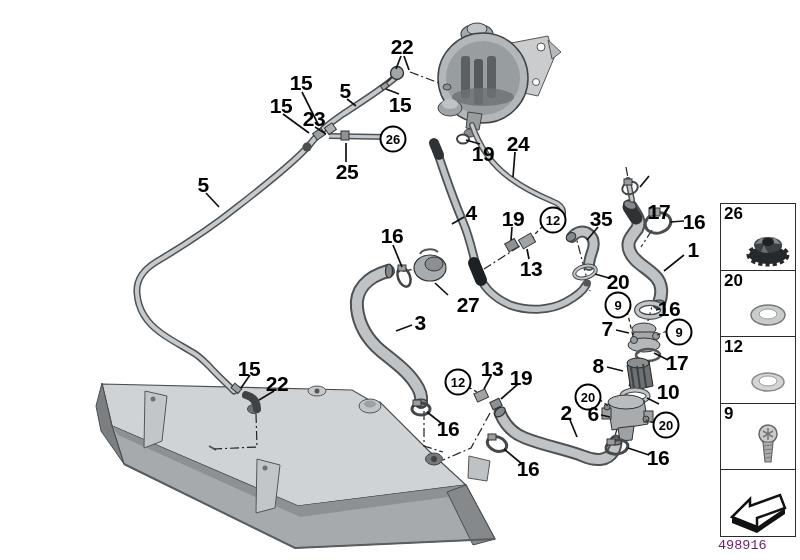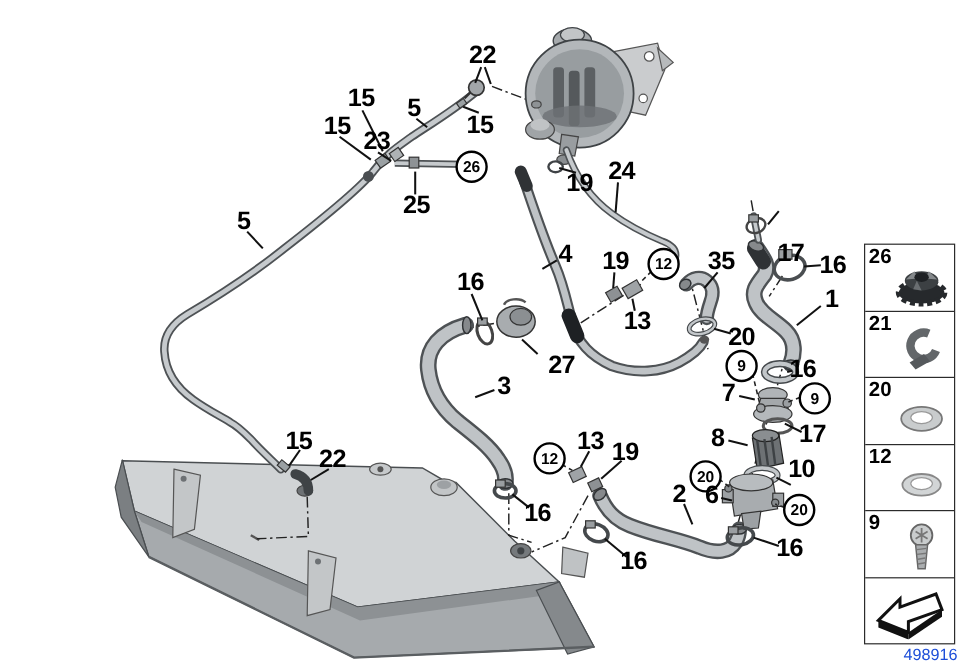--- a/index.html
+++ b/index.html
@@ -16,21 +16,21 @@
   #legend{position:absolute;left:720px;top:203px;width:76px;height:334px;
           display:flex;flex-direction:column;border:1.6px solid #2b2b2b;
           background:#fff;box-sizing:border-box;}
   .legend-box{flex:1;border-bottom:1.6px solid #2b2b2b;position:relative;}
   .legend-box:last-child{border-bottom:none;}
   .legend-num{position:absolute;left:3px;top:0px;font-weight:bold;
               font-size:17px;color:#000;}
   .legend-icon{position:absolute;right:1px;bottom:1px;}
   .legend-icon.center{right:5px;bottom:3px;}
   #part-number{position:absolute;left:718px;top:538px;width:80px;
-               text-align:right;font-size:13.5px;color:#1d4ed8;}
+               text-align:left;font-size:13.5px;color:#701a75;font-family:Liberation Mono, monospace;}
 </style>
 </head>
 <body>
 
 <div id="stage">
 
 <svg id="drawing" width="800" height="560" viewBox="0 0 800 560" xmlns="http://www.w3.org/2000/svg">
 
   <g>
     <polygon points="102,384 352,390 371,401 380,402 429,451 466,485 298,506 112,426" fill="#d0d3d5" stroke="#4a4e51" stroke-width="1.2"></polygon>
@@ -301,27 +301,20 @@
       <ellipse cx="30" cy="28" rx="19" ry="9" fill="#26292c"></ellipse>
       <ellipse cx="30" cy="28" rx="19" ry="9" fill="none" stroke="#26292c" stroke-width="5" stroke-dasharray="4 3"></ellipse>
       <ellipse cx="30" cy="18" rx="14" ry="8" fill="#3c4043"></ellipse>
       <polygon points="17,17 24,10 27,16" fill="#84888b"></polygon>
       <polygon points="43,17 36,10 33,16" fill="#84888b"></polygon>
       <polygon points="23,25 30,26 26,18" fill="#6a6e71"></polygon>
       <ellipse cx="30" cy="15" rx="6" ry="4" fill="#1e2124"></ellipse>
     </svg>
   </div>
   <div class="legend-box">
-    <span class="legend-num">21</span>
-    <svg class="legend-icon" width="56" height="44" viewBox="0 0 56 44">
-      <path d="M36,9 a11,11 0 1,0 6,14" fill="none" stroke="#63676a" stroke-width="7"></path>
-      <polygon points="20,33 32,26 37,32 25,39" fill="#55595c"></polygon>
-    </svg>
-  </div>
-  <div class="legend-box">
     <span class="legend-num">20</span>
     <svg class="legend-icon" width="56" height="44" viewBox="0 0 56 44">
       <ellipse cx="30" cy="24" rx="17" ry="10" fill="#c9cccd" stroke="#777" stroke-width="1.5"></ellipse>
       <ellipse cx="30" cy="23" rx="9" ry="5" fill="#fff" stroke="#999" stroke-width="1"></ellipse>
     </svg>
   </div>
   <div class="legend-box">
     <span class="legend-num">12</span>
     <svg class="legend-icon" width="56" height="44" viewBox="0 0 56 44">
       <ellipse cx="30" cy="24" rx="16" ry="9" fill="#d2d5d6" stroke="#888" stroke-width="1.5"></ellipse>

